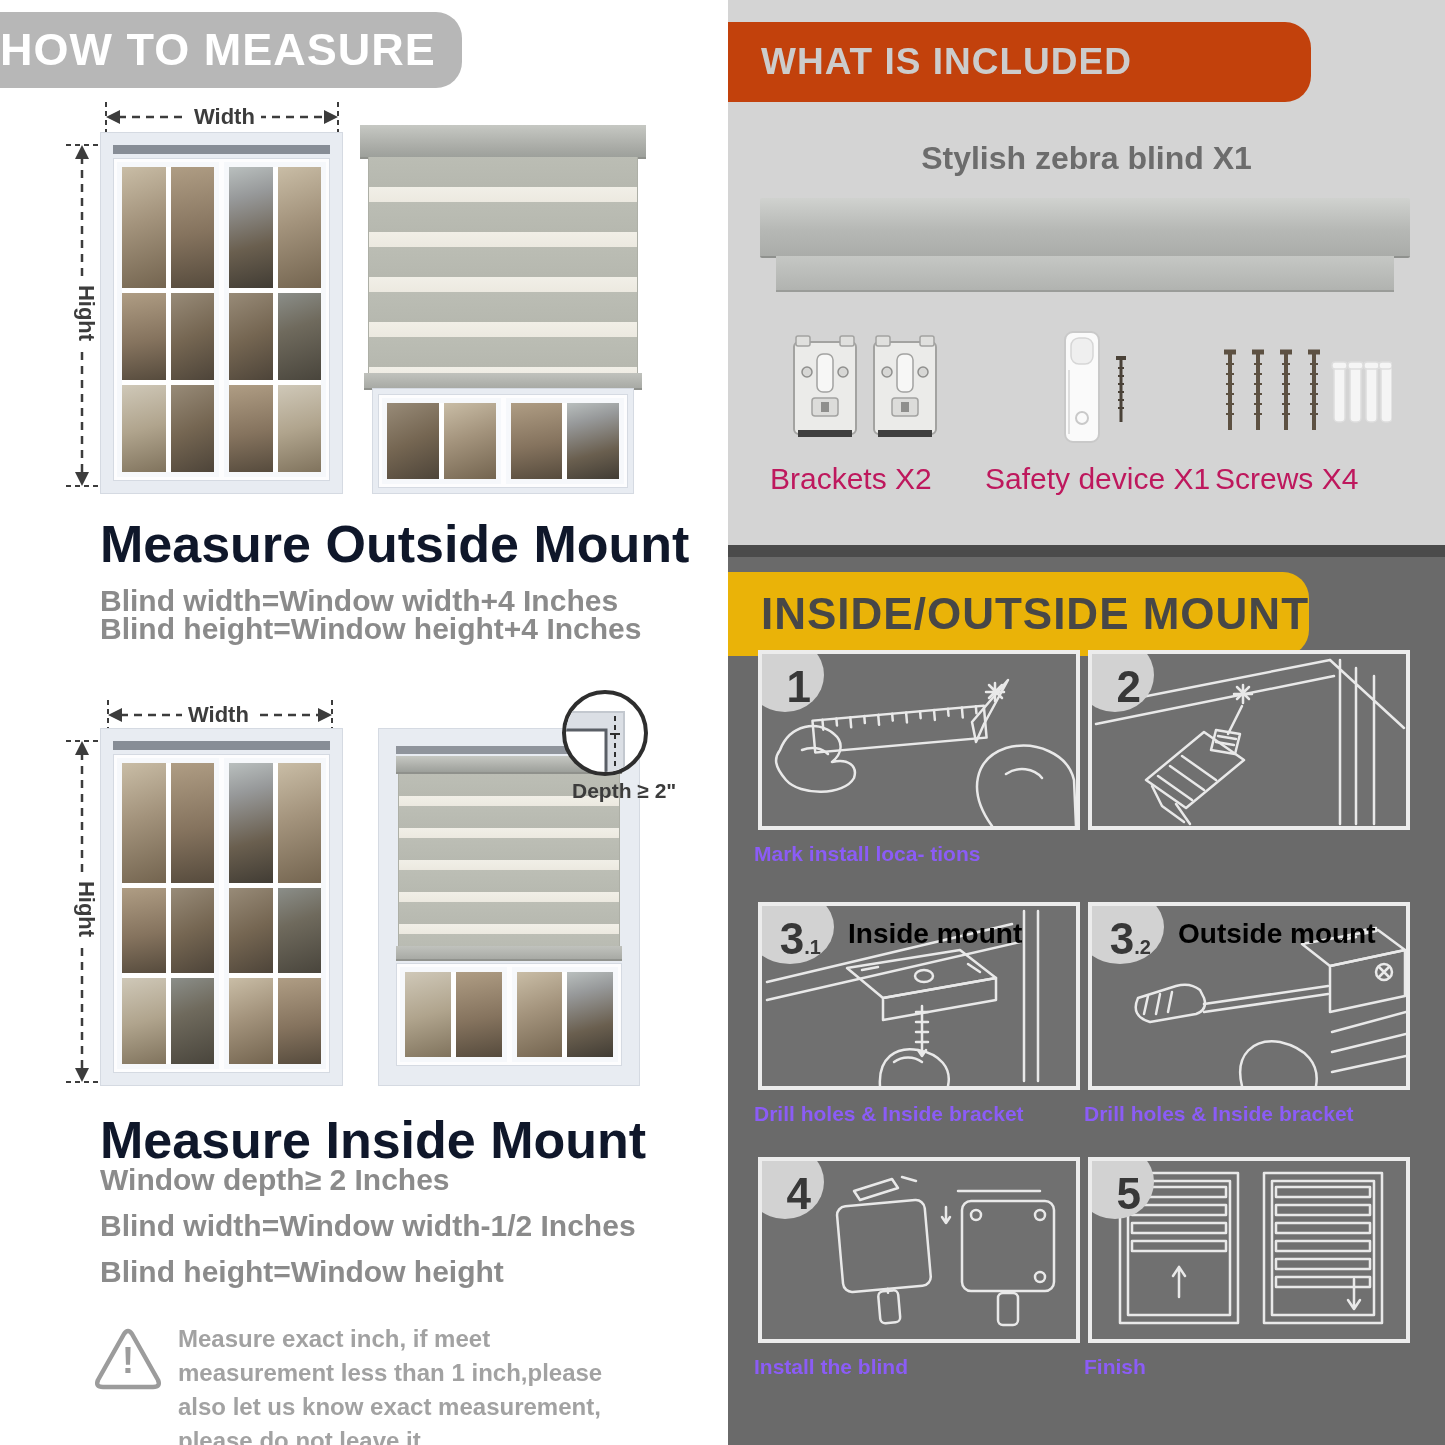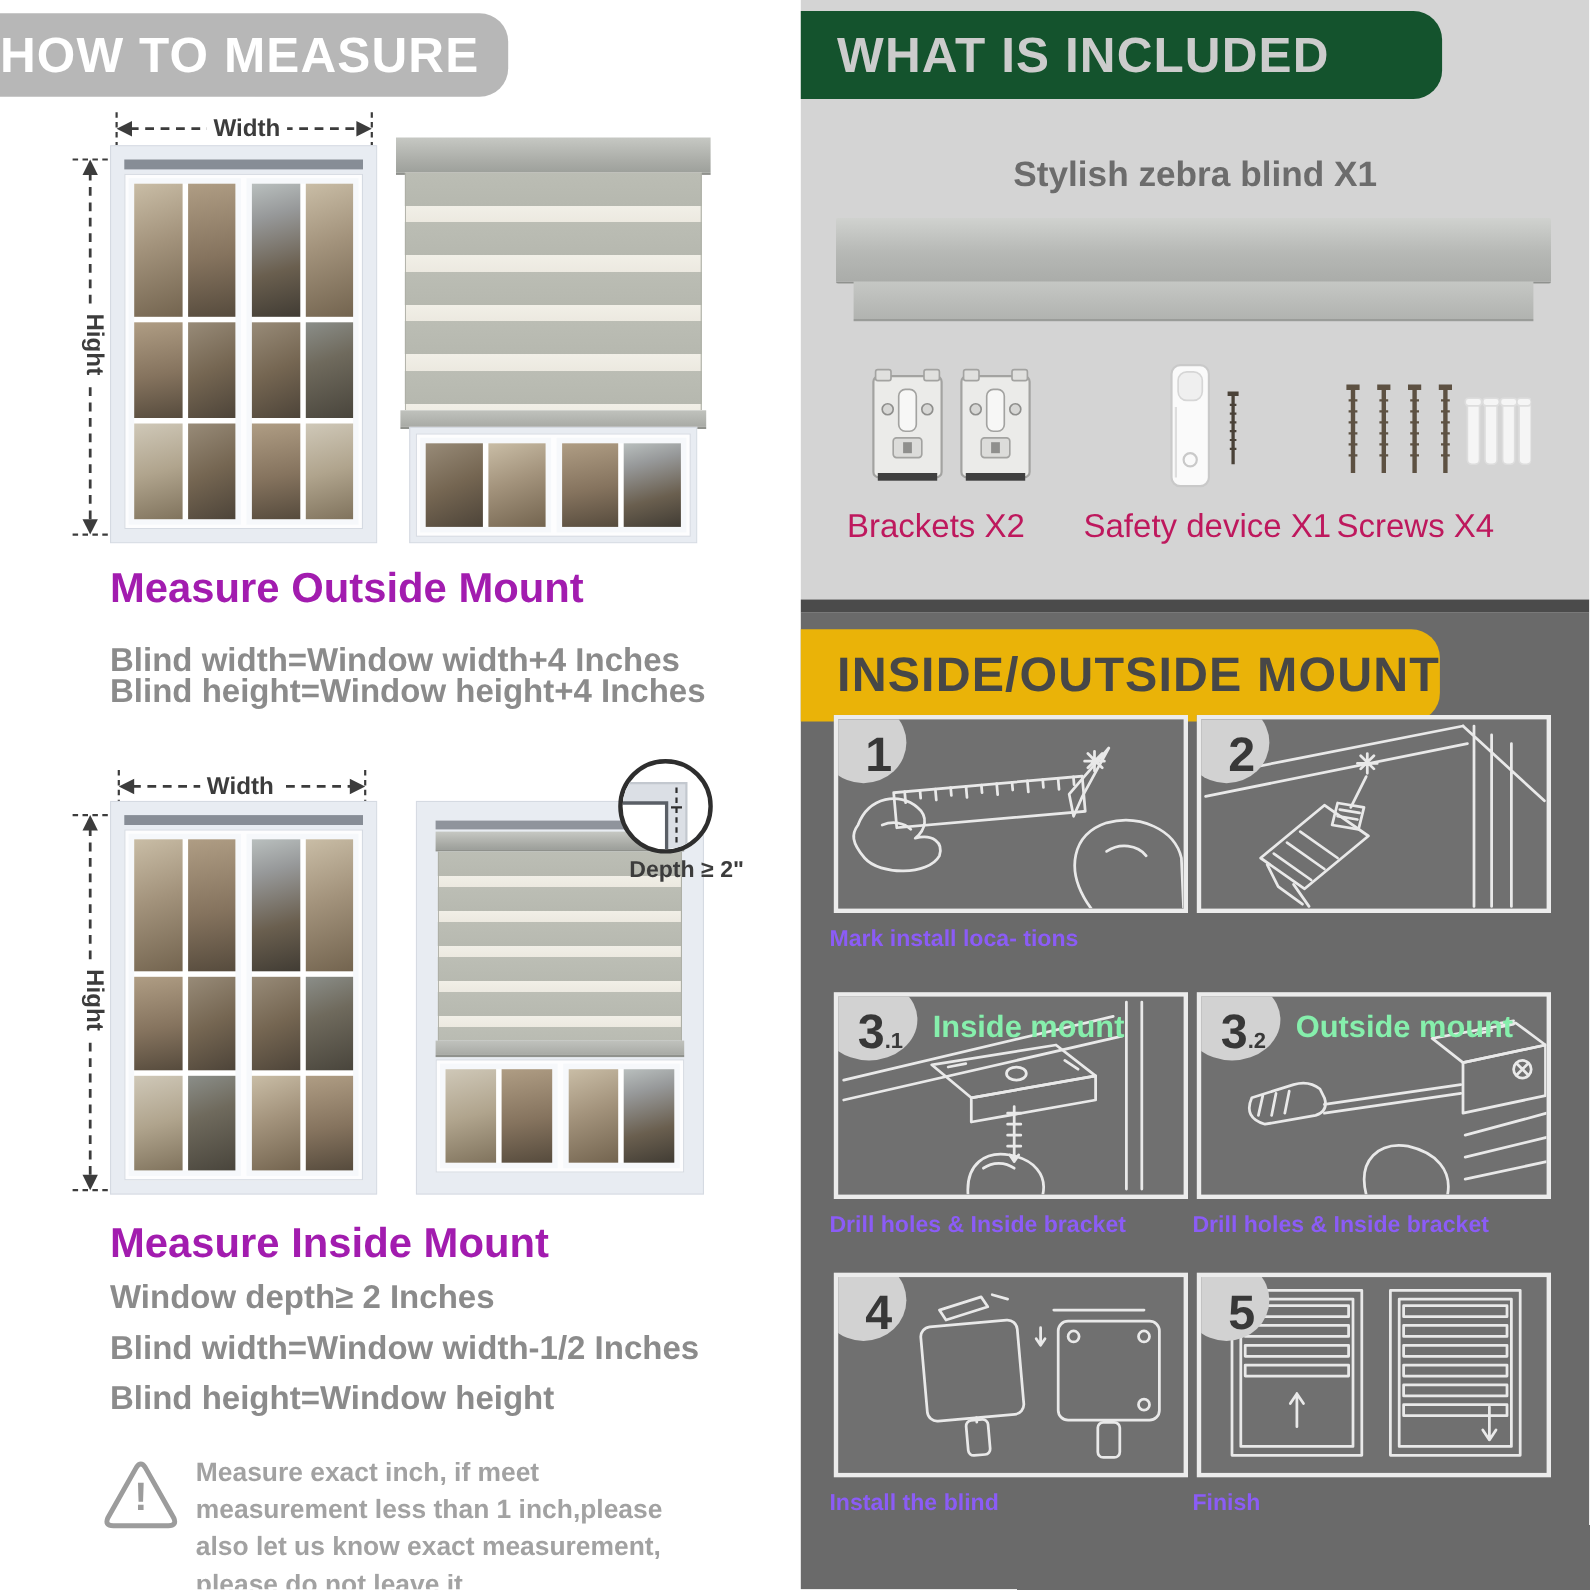--- a/index.html
+++ b/index.html
@@ -4,32 +4,32 @@
 <style>
   html,body{margin:0;padding:0;background:#fff;}
   #canvas{position:relative;width:1445px;height:1445px;background:#ffffff;
           font-family:"Liberation Sans",sans-serif;overflow:hidden;}
   .abs{position:absolute;}
 
   
   .hdr{font-weight:bold;letter-spacing:1px;white-space:nowrap;}
   .hdr-left{left:0;top:12px;width:462px;height:76px;background:#b7b7b7;color:#ffffff;
             border-radius:0 26px 26px 0;font-size:45px;line-height:76px;}
-  .hdr-included{left:728px;top:10px;width:550px;height:80px;background:#14532d;color:#cccccc;
-            border-radius:0 26px 26px 0;font-size:45px;line-height:80px;padding-left:33px;}
+  .hdr-included{left:728px;top:22px;width:550px;height:80px;background:#c2410c;color:#cccccc;
+            border-radius:0 26px 26px 0;font-size:37px;line-height:80px;padding-left:33px;}
   .hdr-mount{left:728px;top:572px;width:548px;height:84px;background:#eab308;color:#474747;
             border-radius:0 26px 26px 0;font-size:44px;line-height:84px;padding-left:33px;}
 
   
   .sec-top{left:728px;top:0;width:717px;height:545px;background:#d4d4d4;}
   .sec-divider{left:728px;top:545px;width:717px;height:12px;background:#4b4b4b;}
   .sec-bottom{left:728px;top:557px;width:717px;height:888px;background:#6a6a6a;}
 
   
-  .heading{font-size:38px;font-weight:bold;color:#a21caf;white-space:nowrap;}
+  .heading{font-size:52px;font-weight:bold;color:#0f172a;white-space:nowrap;}
   .bodyline{font-size:30px;font-weight:bold;color:#8b8b8b;white-space:nowrap;}
   .warn-text{font-size:24px;font-weight:bold;color:#a2a2a2;line-height:34px;}
 
   
   .win{background:#e8ecf2;box-shadow:inset 0 0 0 1px #d5dae2;padding:13px;box-sizing:border-box;}
   .win .recess{height:9px;background:#878d96;margin-bottom:4px;}
   .win .doors{display:flex;gap:5px;background:#fdfdfe;border:1px solid #d5dae2;padding:3px;
               height:calc(100% - 13px);box-sizing:border-box;}
   .door{flex:1;border:5px solid #f6f8fb;background:#ffffff;display:grid;gap:5px;box-sizing:border-box;}
   .door3{grid-template-columns:1fr 1fr;grid-template-rows:1.4fr 1fr 1fr;}
@@ -63,21 +63,21 @@
   .rail-valance{background:linear-gradient(180deg,#c5c7c4,#b1b3b0);border-bottom:2px solid #9a9c99;}
   .item-label{font-size:30px;font-weight:normal;color:#be185d;text-align:left;white-space:nowrap;}
 
   
   .panel{position:absolute;width:322px;border:4px solid #ececec;background:#707070;
          box-sizing:border-box;overflow:hidden;}
   .badge{position:absolute;left:-16px;top:-16px;width:78px;height:74px;background:#d2d2d2;border-radius:50%;
          display:flex;align-items:flex-end;justify-content:flex-end;padding:0 13px 5px 0;box-sizing:border-box;}
   .badge .num{font-size:44px;font-weight:bold;color:#383838;line-height:40px;}
   .badge .sub{font-size:20px;font-weight:bold;color:#383838;line-height:24px;}
-  .ptitle{position:absolute;left:76px;top:12px;font-size:28px;font-weight:bold;color:#86efac;white-space:nowrap;}
+  .ptitle{position:absolute;left:76px;top:12px;font-size:28px;font-weight:bold;color:#000000;white-space:nowrap;}
   .cap{position:absolute;left:754px;font-size:21px;font-weight:bold;color:#8b5cf6;white-space:nowrap;}
   .art{position:absolute;left:0;top:0;width:100%;height:100%;}
   .art path,.art line,.art rect,.art circle,.art ellipse,.art polyline{
         stroke:#e9e9e9;stroke-width:2.5;fill:none;stroke-linecap:round;stroke-linejoin:round;}
 </style>
 </head>
 <body>
 
 <div id="canvas">
 

